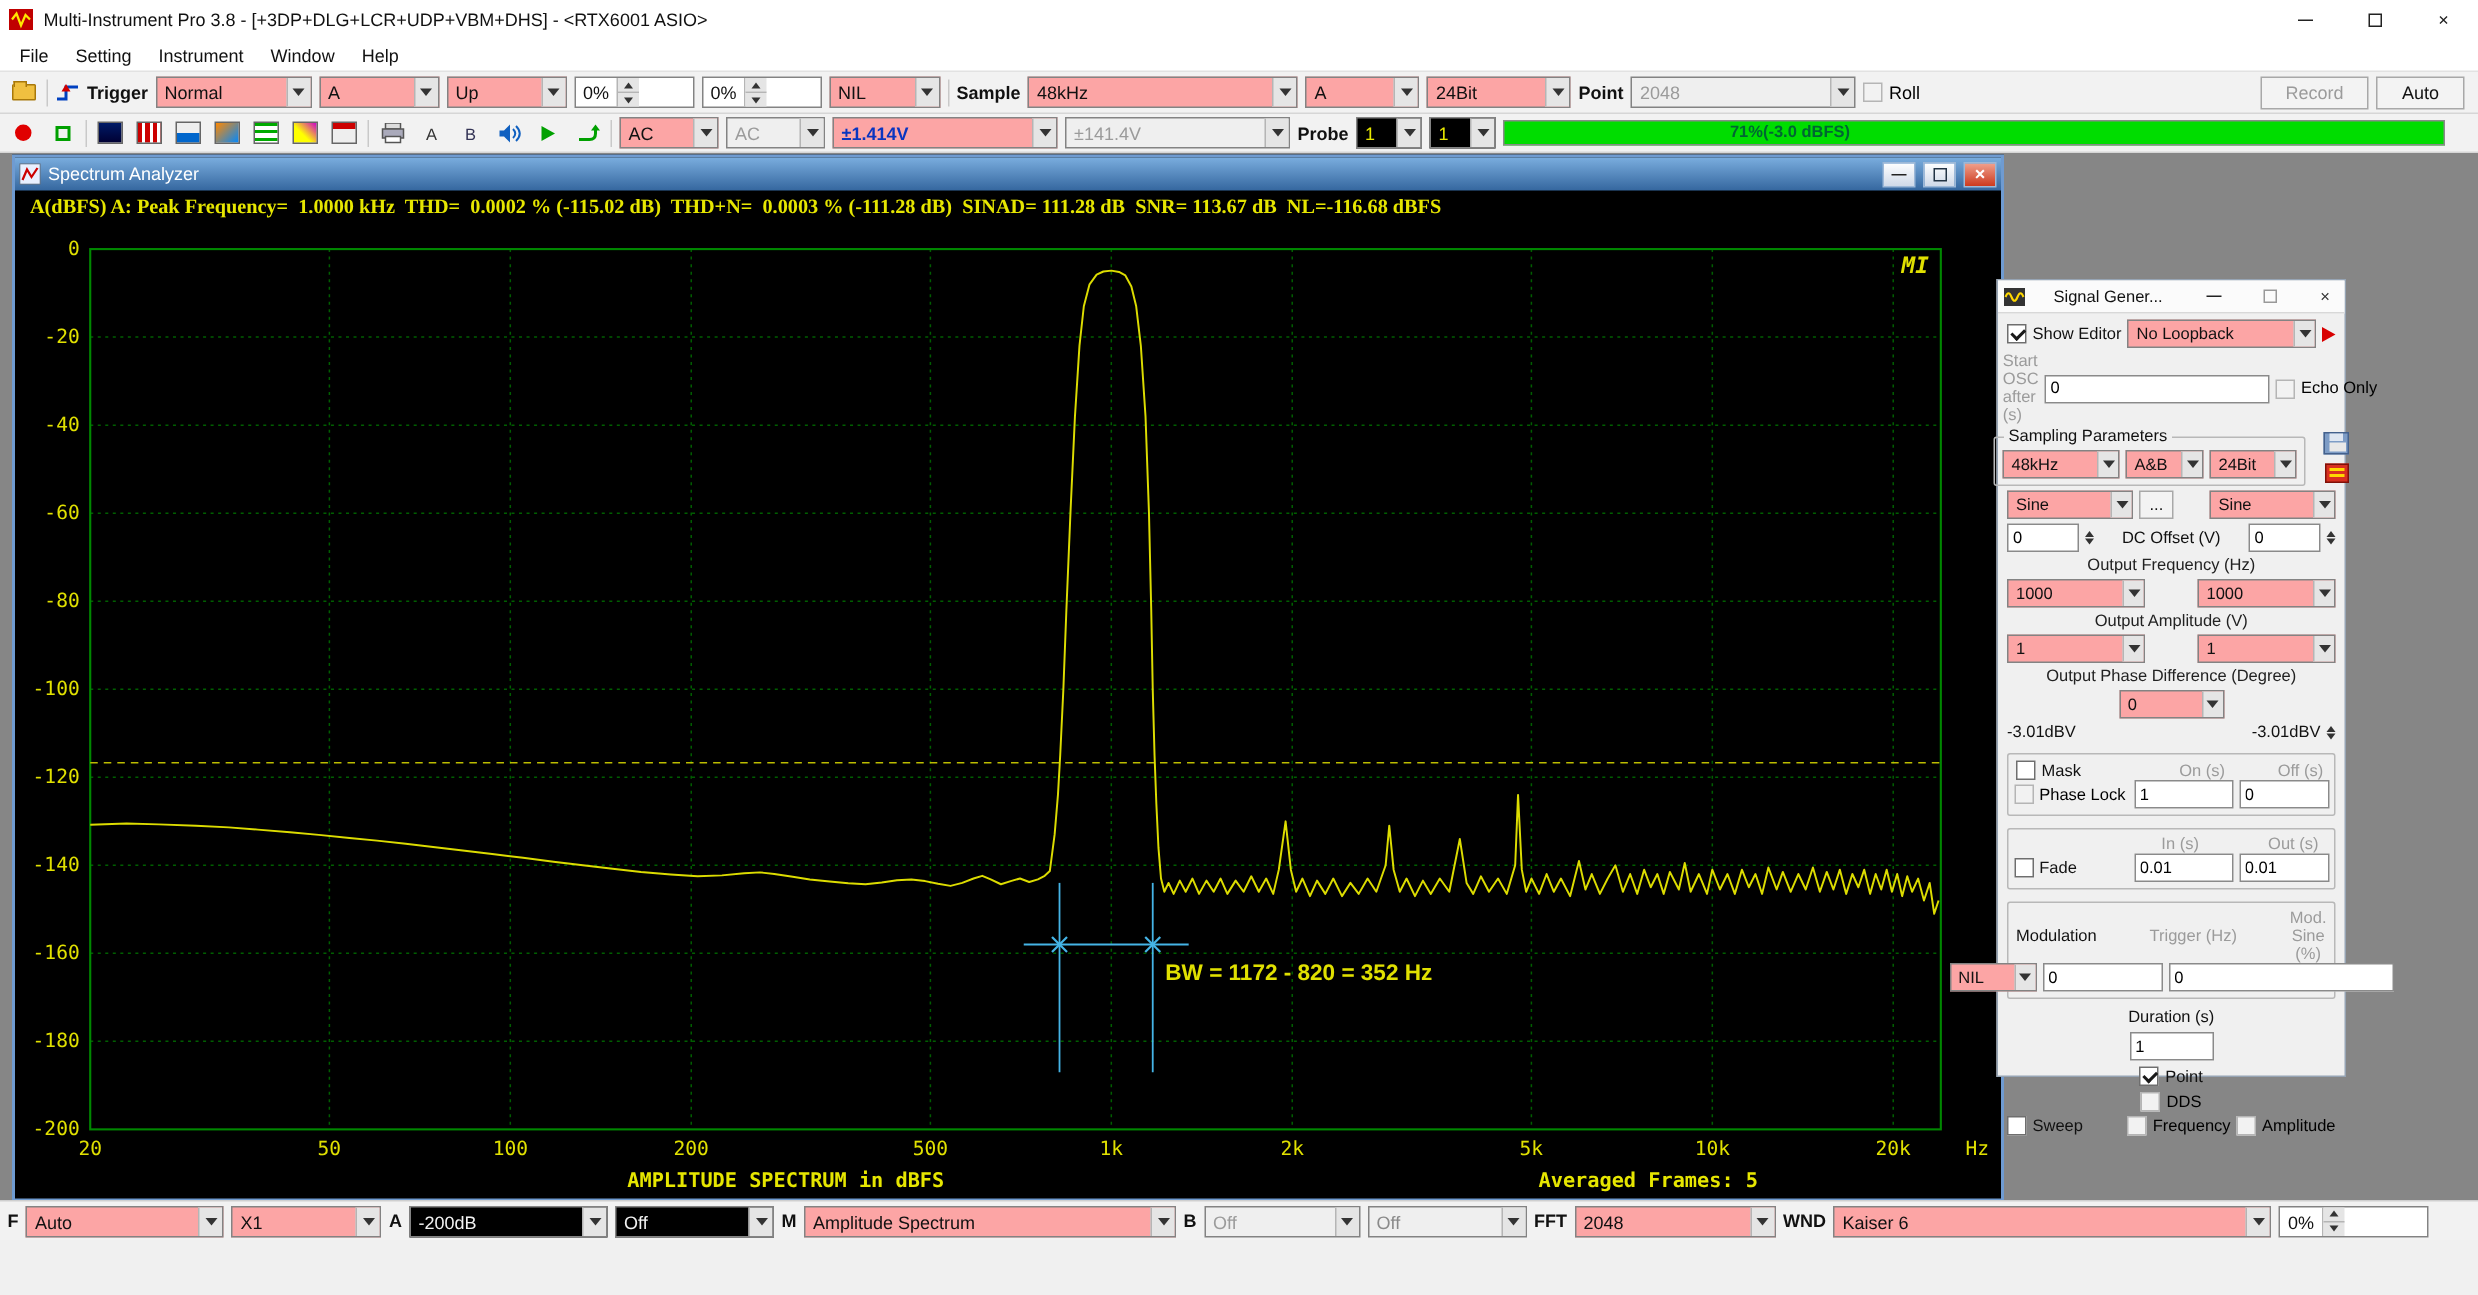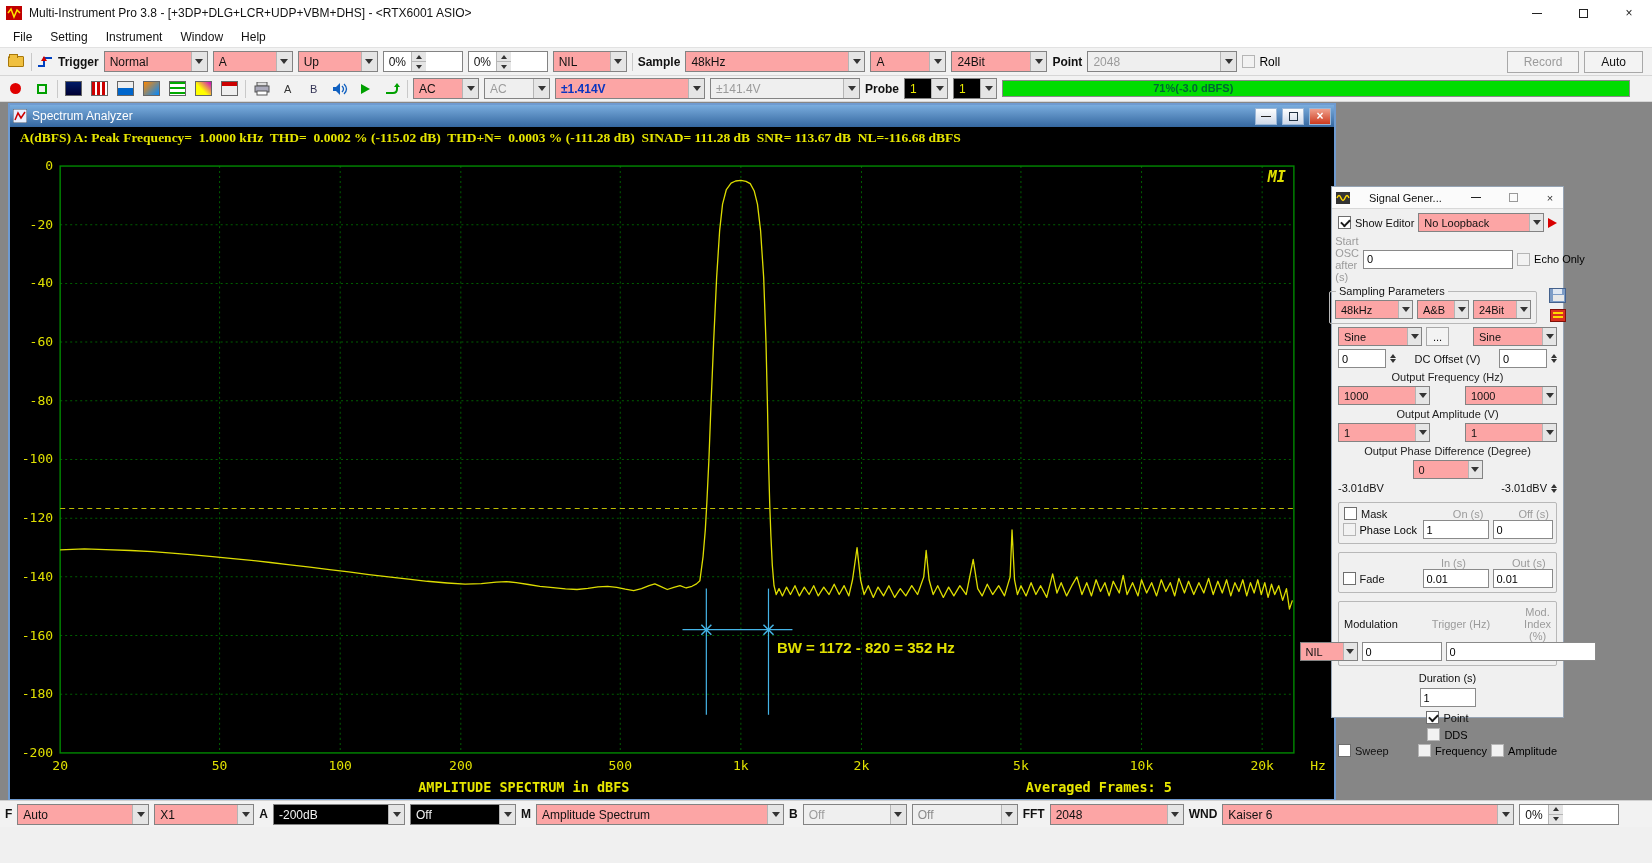--- a/index.html
+++ b/index.html
@@ -575,21 +575,21 @@
               </div>
             <input class="sg-in" style="width: 66px;" value="0.01">
             <input class="sg-in" style="width: 60px;" value="0.01">
           </div>
         </div>
 
         <div class="grp">
           <div class="sg-row" style="margin-top:-4px;">
             <span style="width:58px">Modulation</span>
             <span class="sg-dis" style="width:80px;text-align:center;">Trigger (Hz)</span>
-            <span class="sg-dis" style="flex:1;text-align:center;">Mod. Index (%)</span>
+            <span class="sg-dis" style="flex:1;text-align:center;">Mod. Sine (%)</span>
           </div>
           <div class="sg-row">
             <div class="dd sm" style="width:58px">
                 <span class="txt">NIL</span>
                 <span class="arr"></span>
               </div>
             <input class="sg-in" style="width: 80px;" value="0">
             <input class="sg-in" style="flex: 1 1 0%;" value="0">
           </div>
         </div>

